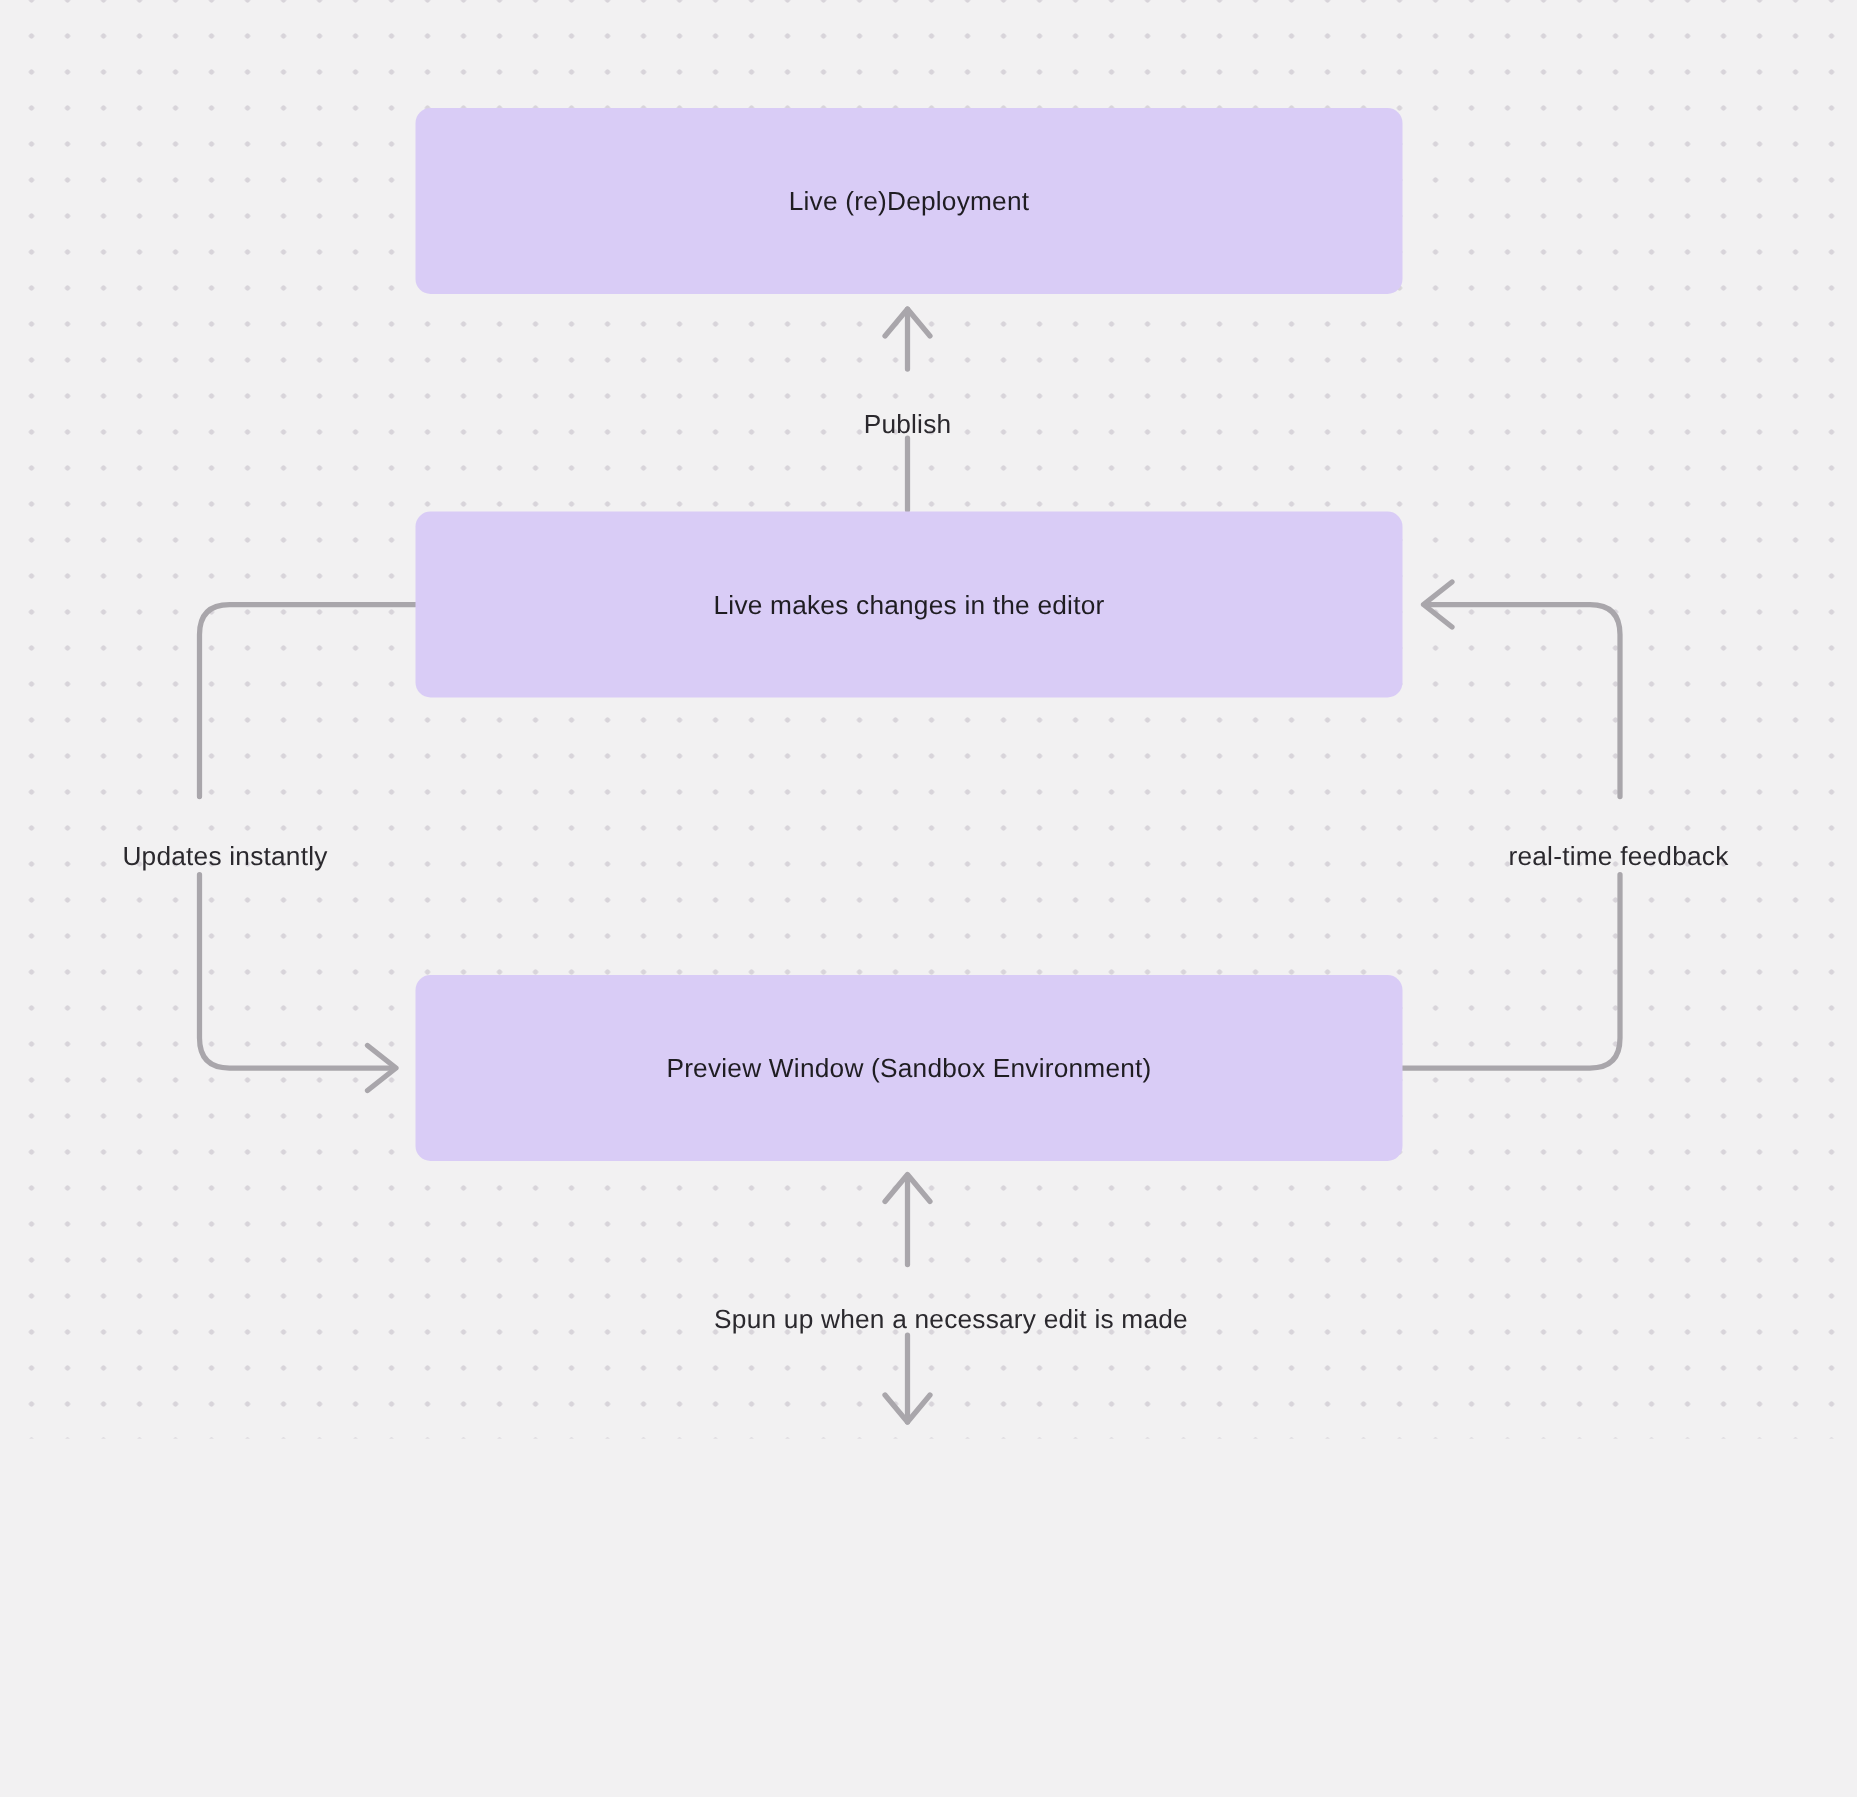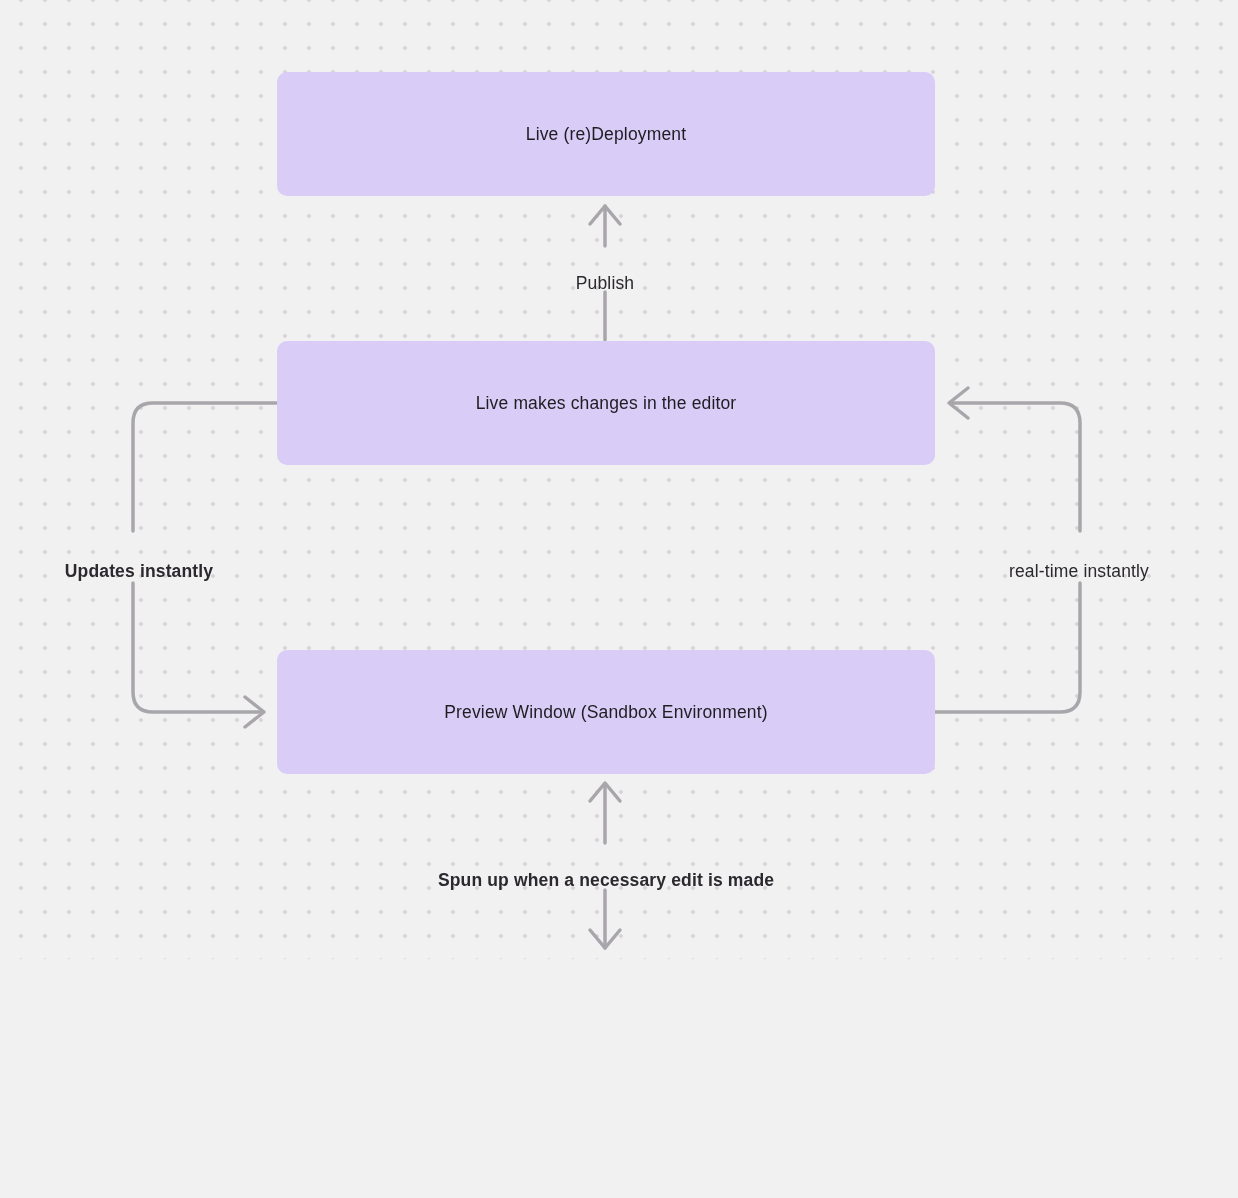--- a/index.html
+++ b/index.html
@@ -49,23 +49,23 @@
   .edge-label {
     position: absolute;
     transform: translate(-50%, -50%);
     white-space: nowrap;
     font-size: 17.5px;
     letter-spacing: 0.15px;
     color: var(--edge-label-text);
     margin-top: 14px;
   }
   .label-publish  { left: 605px;  top: 269px; }
-  .label-updates  { left: 139px;  top: 557px; font-weight: bold; }
+  .label-updates  { left: 150px;  top: 557px; }
   .label-feedback { left: 1079px; top: 557px; }
-  .label-spun     { left: 606px;  top: 866px; font-weight: bold; }
+  .label-spun     { left: 634px;  top: 866px; }
 
   svg.arrows {
     position: absolute;
     left: 0; top: 0;
     width: 1238px;
     height: 1198px;
     pointer-events: none;
   }
   svg.arrows path {
     stroke: var(--arrow);
@@ -118,17 +118,17 @@
 
   <div class="node node-preview">
     <span>Preview Window (Sandbox Environment)</span>
   </div>
 
 
   <div class="edge-label label-publish">Publish</div>
 
   <div class="edge-label label-updates">Updates instantly</div>
 
-  <div class="edge-label label-feedback">real-time instantly</div>
+  <div class="edge-label label-feedback">real-time feedback</div>
 
   <div class="edge-label label-spun">Spun up when a necessary edit is made</div>
 
 </div>
 
 </body></html>

